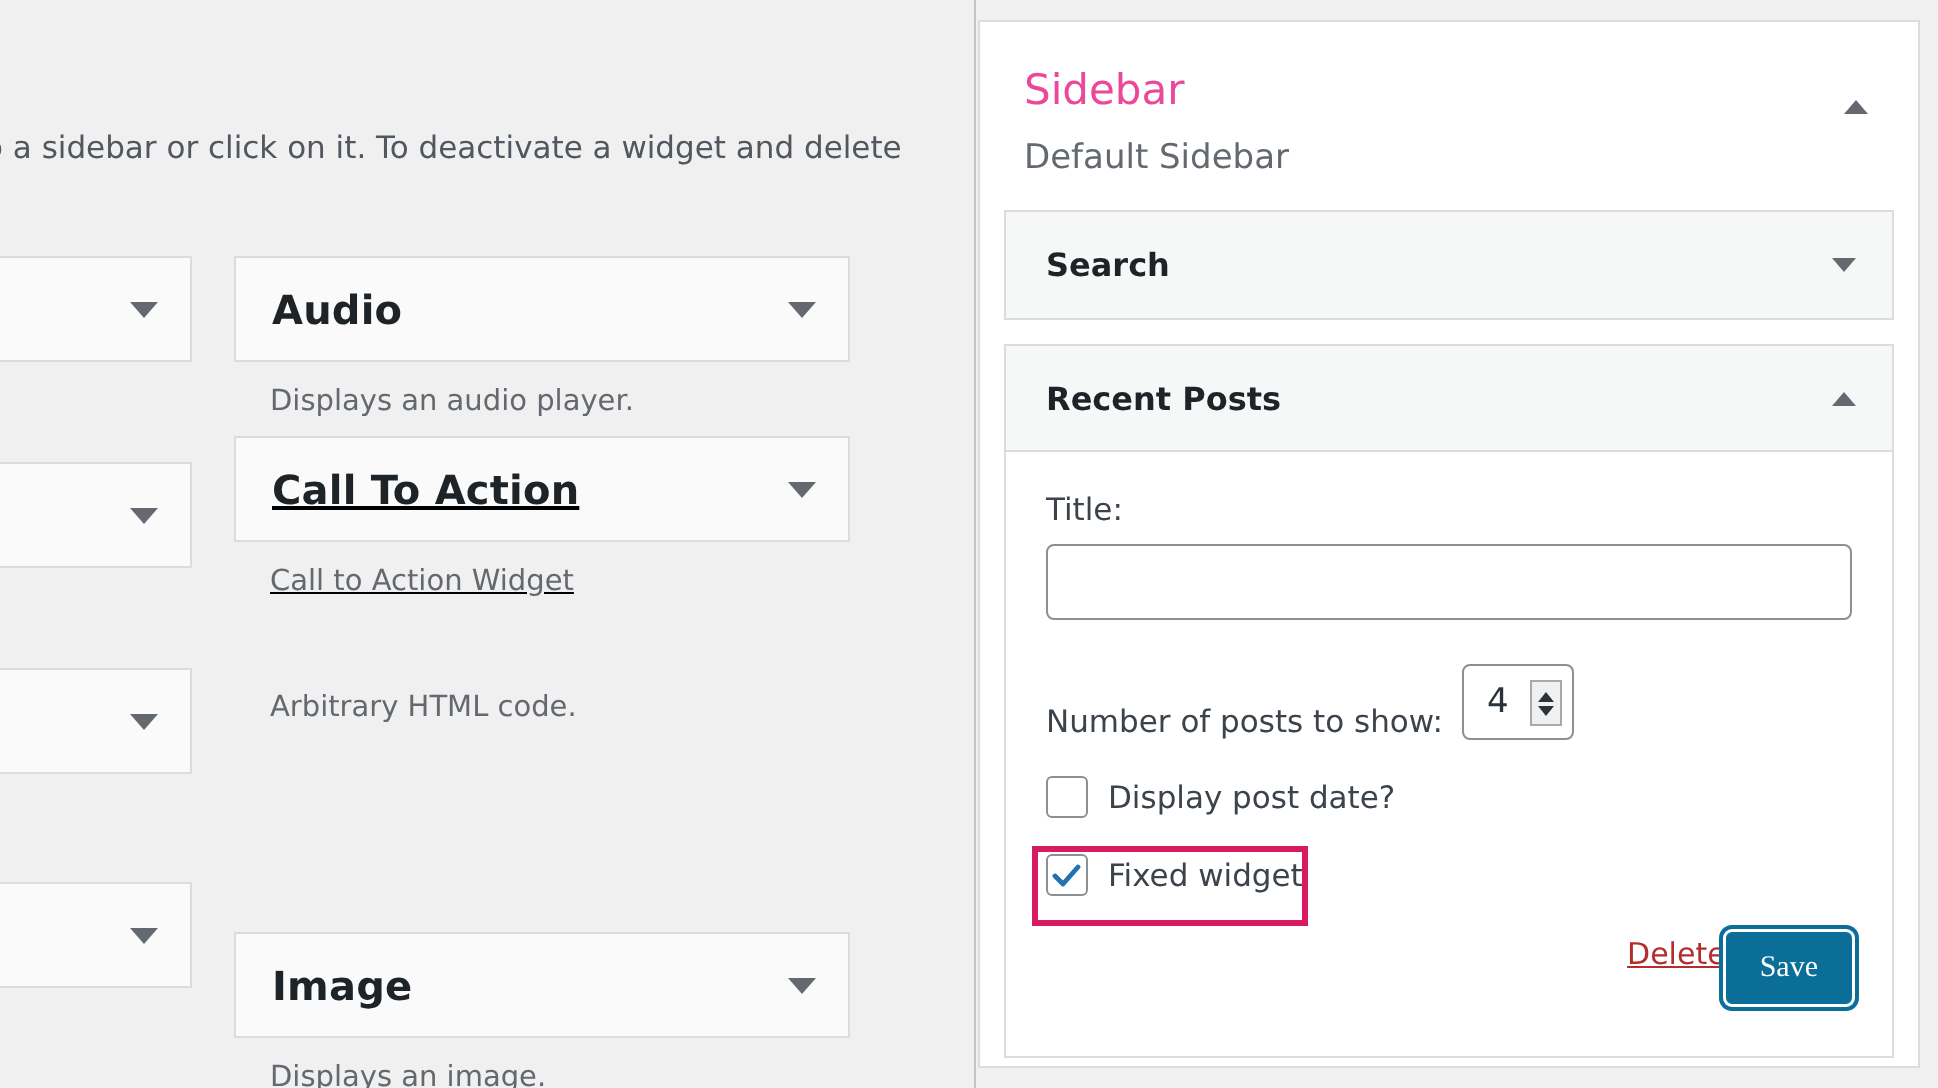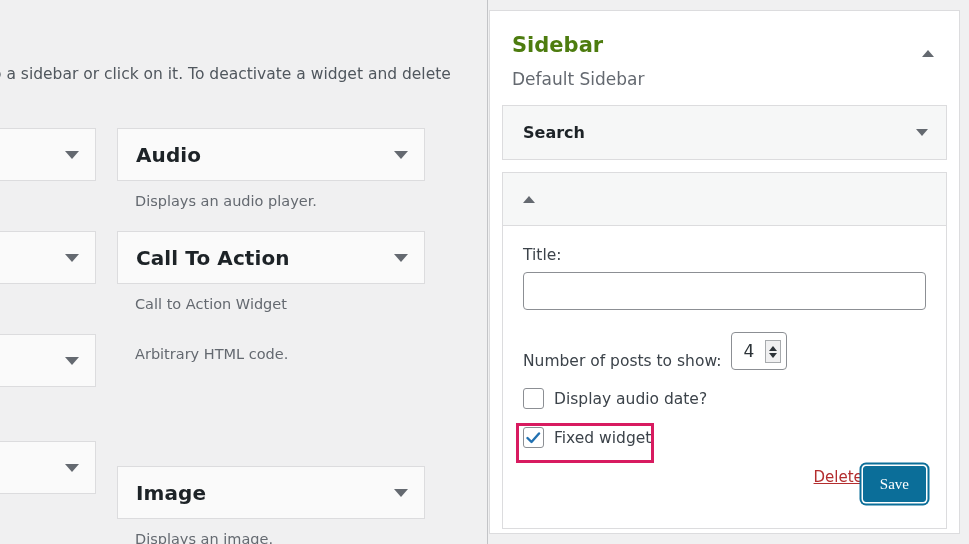--- a/index.html
+++ b/index.html
@@ -60,21 +60,21 @@
   
   .sidebar-card {
     position: absolute; left: 489px; top: 10px; width: 471px; height: 524px;
     background: #ffffff; border: 1px solid #dcdcde;
     overflow: hidden;
   }
   .sb-header {
     position: relative; padding: 22px 22px 0 22px;
   }
   .sb-title {
-    font-size: 21px; font-weight: 700; color: #4d7c0f; line-height: 1.2;
+    font-size: 21px; font-weight: 400; color: #ec4899; line-height: 1.2;
   }
   .sb-subtitle {
     font-size: 17px; color: #646970; margin-top: 11px;
   }
   .sb-toggle {
     position: absolute; right: 22px; top: 33px;
     display: flex; align-items: center; justify-content: center;
     width: 18px; height: 18px;
   }
 
@@ -202,21 +202,21 @@
     <div class="wcol wcol-right">
 
       <div class="wcard" style="top:128px;">
         <div class="whead">
           <span class="wtitle">Audio</span>
           <span class="caret caret-down"></span>
         </div>
         <div class="wdesc">Displays an audio player.</div>
       </div>
 
-      <div class="wcard" style="top:231px;">
+      <div class="wcard" style="top:218px;text-decoration:underline;">
         <div class="whead">
           <span class="wtitle">Call To Action</span>
           <span class="caret caret-down"></span>
         </div>
         <div class="wdesc">Call to Action Widget</div>
       </div>
 
       <div class="wcard" style="top:334px;">
         <div class="wdesc">Arbitrary HTML code.</div>
       </div>
@@ -248,20 +248,21 @@
 
       <div class="sw">
         <div class="sw-head">
           <span class="sw-name">Search</span>
           <span class="caret caret-sm caret-down"></span>
         </div>
       </div>
 
       <div class="sw">
         <div class="sw-head sw-head-open">
+          <span class="sw-name">Recent Posts</span>
           <span class="caret caret-sm caret-up"></span>
         </div>
 
         <div class="sw-body">
 
           <label class="field-label">Title:</label>
           <input class="title-input" type="text" value="" style="">
 
           <div class="num-row">
             <span class="field-label">Number of posts to show:</span>
@@ -271,21 +272,21 @@
                 <span class="up"></span>
                 <span class="dn"></span>
               </span>
             </div>
           </div>
 
           <div class="cb-row">
             <span class="cbox">
               
             </span>
-            <span class="cb-label">Display audio date?</span>
+            <span class="cb-label">Display post date?</span>
           </div>
 
           <div class="cb-row">
             <span class="cbox checked">
               <svg class="tick" width="15" height="12" viewBox="0 0 15 12">
                 <path d="M1.5 6 L5.5 10 L13 1.5" stroke="#2271b1" stroke-width="2.4" fill="none" stroke-linecap="round" stroke-linejoin="round"></path>
               </svg>
             </span>
             <span class="cb-label">Fixed widget</span>
           </div>

